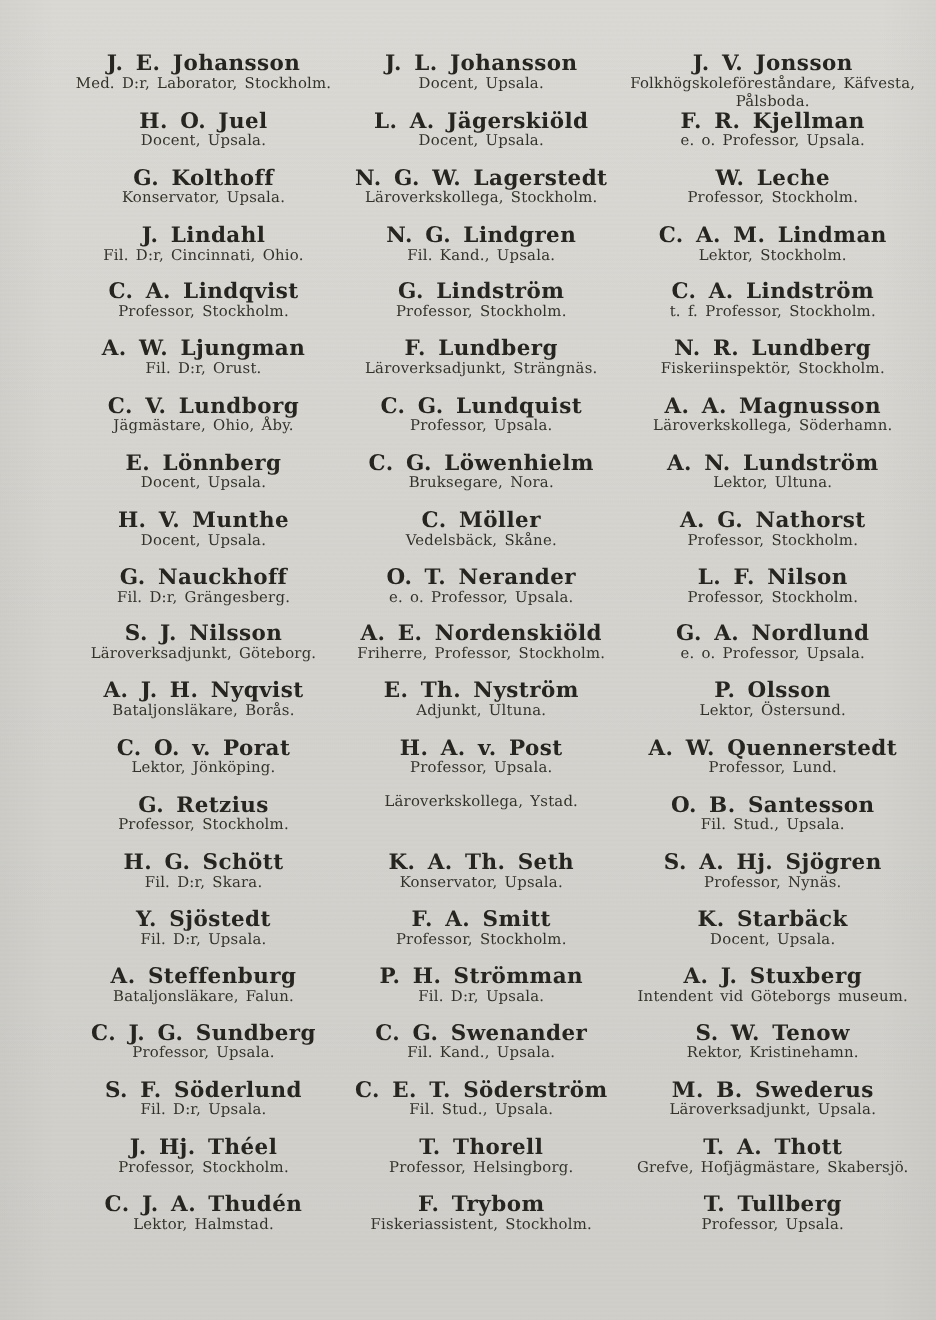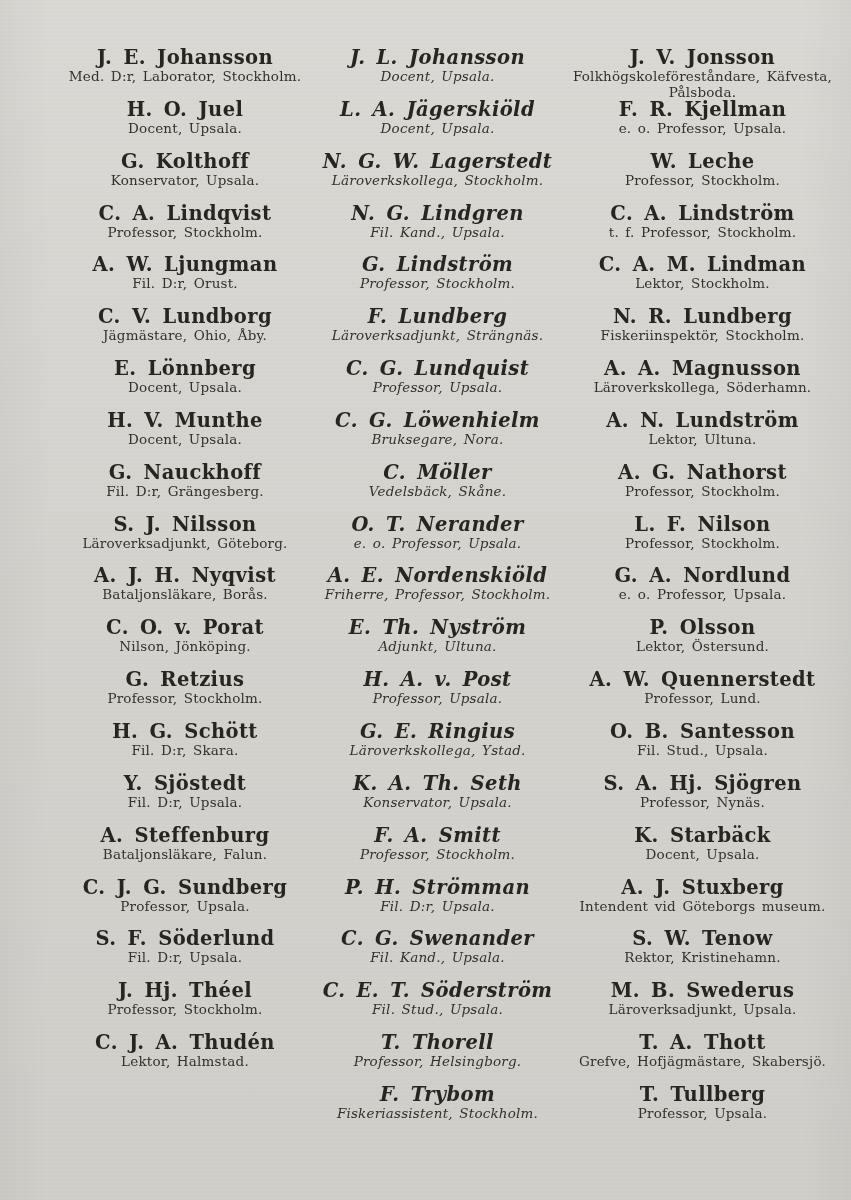--- a/index.html
+++ b/index.html
@@ -24,21 +24,21 @@
     height: 1172px;
     padding: 47px 0 0 55px;
   }
   .roster-grid {
     display: grid;
     grid-template-columns: 260px 245px 285px;
     grid-auto-rows: 51.85px;
     grid-auto-flow: column;
   }
   .col-1 { grid-column: 1; }
-  .col-2 { grid-column: 2; font-style: italic; }
+  .col-2 { grid-column: 2; }
   .col-3 { grid-column: 3; }
   .entry {
     text-align: center;
     overflow: visible;
   }
   .entry-name {
     display: block;
     font-size: 19.5px;
     line-height: 1.08;
     font-weight: bold;
@@ -68,20 +68,24 @@
       </div>
       <div class="entry col-1">
         <span class="entry-name">H. O. Juel</span>
         <span class="entry-detail">Docent, Upsala.</span>
       </div>
       <div class="entry col-1">
         <span class="entry-name">G. Kolthoff</span>
         <span class="entry-detail">Konservator, Upsala.</span>
       </div>
       <div class="entry col-1">
+        <span class="entry-name">J. Lindahl</span>
+        <span class="entry-detail">Fil. D:r, Cincinnati, Ohio.</span>
+      </div>
+      <div class="entry col-1">
         <span class="entry-name">C. A. Lindqvist</span>
         <span class="entry-detail">Professor, Stockholm.</span>
       </div>
       <div class="entry col-1">
         <span class="entry-name">A. W. Ljungman</span>
         <span class="entry-detail">Fil. D:r, Orust.</span>
       </div>
       <div class="entry col-1">
         <span class="entry-name">C. V. Lundborg</span>
         <span class="entry-detail">Jägmästare, Ohio, Åby.</span>
@@ -101,21 +105,21 @@
       <div class="entry col-1">
         <span class="entry-name">S. J. Nilsson</span>
         <span class="entry-detail">Läroverksadjunkt, Göteborg.</span>
       </div>
       <div class="entry col-1">
         <span class="entry-name">A. J. H. Nyqvist</span>
         <span class="entry-detail">Bataljonsläkare, Borås.</span>
       </div>
       <div class="entry col-1">
         <span class="entry-name">C. O. v. Porat</span>
-        <span class="entry-detail">Nilson, Jönköping.</span>
+        <span class="entry-detail">Lektor, Jönköping.</span>
       </div>
       <div class="entry col-1">
         <span class="entry-name">G. Retzius</span>
         <span class="entry-detail">Professor, Stockholm.</span>
       </div>
       <div class="entry col-1">
         <span class="entry-name">H. G. Schött</span>
         <span class="entry-detail">Fil. D:r, Skara.</span>
       </div>
       <div class="entry col-1">
@@ -188,21 +192,20 @@
       </div>
       <div class="entry col-2">
         <span class="entry-name">E. Th. Nyström</span>
         <span class="entry-detail">Adjunkt, Ultuna.</span>
       </div>
       <div class="entry col-2">
         <span class="entry-name">H. A. v. Post</span>
         <span class="entry-detail">Professor, Upsala.</span>
       </div>
       <div class="entry col-2">
-        <span class="entry-name">G. E. Ringius</span>
         <span class="entry-detail">Läroverkskollega, Ystad.</span>
       </div>
       <div class="entry col-2">
         <span class="entry-name">K. A. Th. Seth</span>
         <span class="entry-detail">Konservator, Upsala.</span>
       </div>
       <div class="entry col-2">
         <span class="entry-name">F. A. Smitt</span>
         <span class="entry-detail">Professor, Stockholm.</span>
       </div>
@@ -232,26 +235,26 @@
       </div>
       <div class="entry col-3">
         <span class="entry-name">F. R. Kjellman</span>
         <span class="entry-detail">e. o. Professor, Upsala.</span>
       </div>
       <div class="entry col-3">
         <span class="entry-name">W. Leche</span>
         <span class="entry-detail">Professor, Stockholm.</span>
       </div>
       <div class="entry col-3">
+        <span class="entry-name">C. A. M. Lindman</span>
+        <span class="entry-detail">Lektor, Stockholm.</span>
+      </div>
+      <div class="entry col-3">
         <span class="entry-name">C. A. Lindström</span>
         <span class="entry-detail">t. f. Professor, Stockholm.</span>
-      </div>
-      <div class="entry col-3">
-        <span class="entry-name">C. A. M. Lindman</span>
-        <span class="entry-detail">Lektor, Stockholm.</span>
       </div>
       <div class="entry col-3">
         <span class="entry-name">N. R. Lundberg</span>
         <span class="entry-detail">Fiskeriinspektör, Stockholm.</span>
       </div>
       <div class="entry col-3">
         <span class="entry-name">A. A. Magnusson</span>
         <span class="entry-detail">Läroverkskollega, Söderhamn.</span>
       </div>
       <div class="entry col-3">

